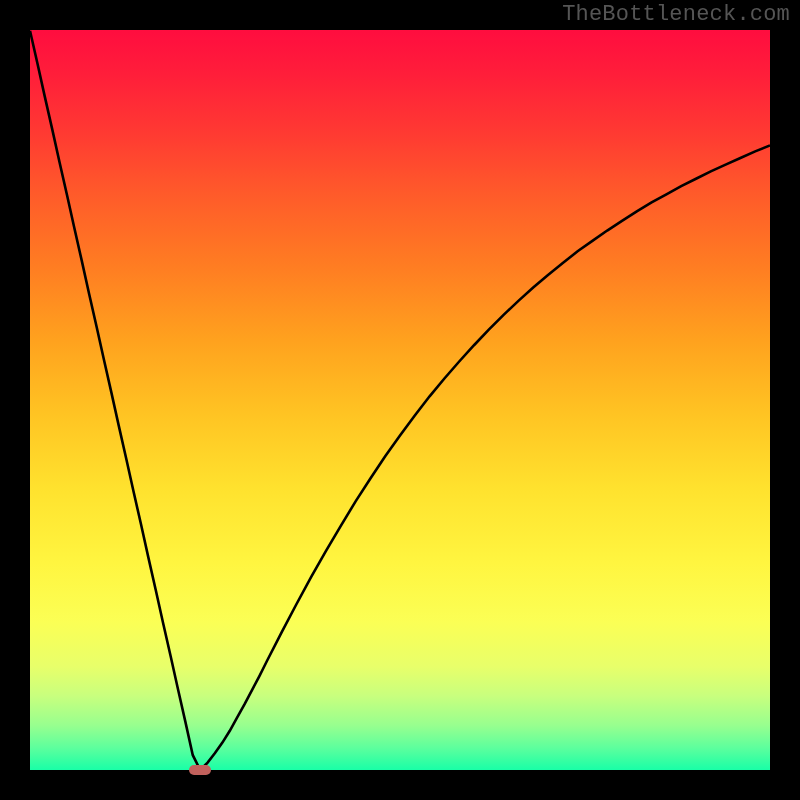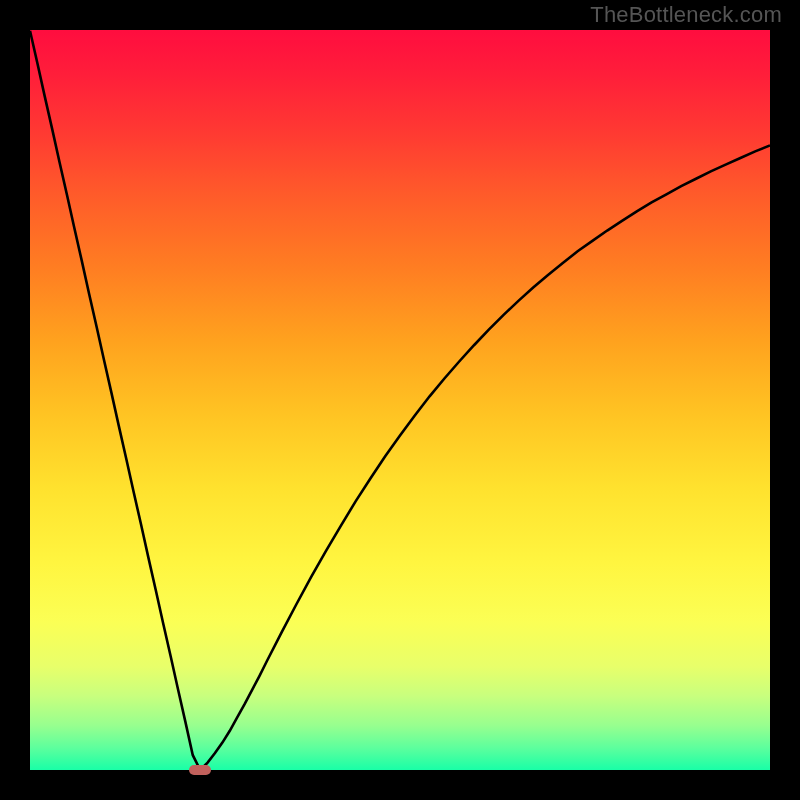--- a/index.html
+++ b/index.html
@@ -13,26 +13,27 @@
   }
   .frame {
     position: relative;
     width: 800px;
     height: 800px;
     background: #000;
   }
   .watermark {
     position: absolute;
     top: 2px;
-    right: 18px;
+    right: 10px;
     color: #555;
     font-size: 22px;
     font-weight: 500;
     letter-spacing: 0.2px;
     z-index: 10;
+    font-family: Liberation Mono, monospace;
   }
   .plot {
     position: absolute;
     left: 30px;
     top: 30px;
     width: 740px;
     height: 740px;
   }
   .plot svg {
     display: block;

